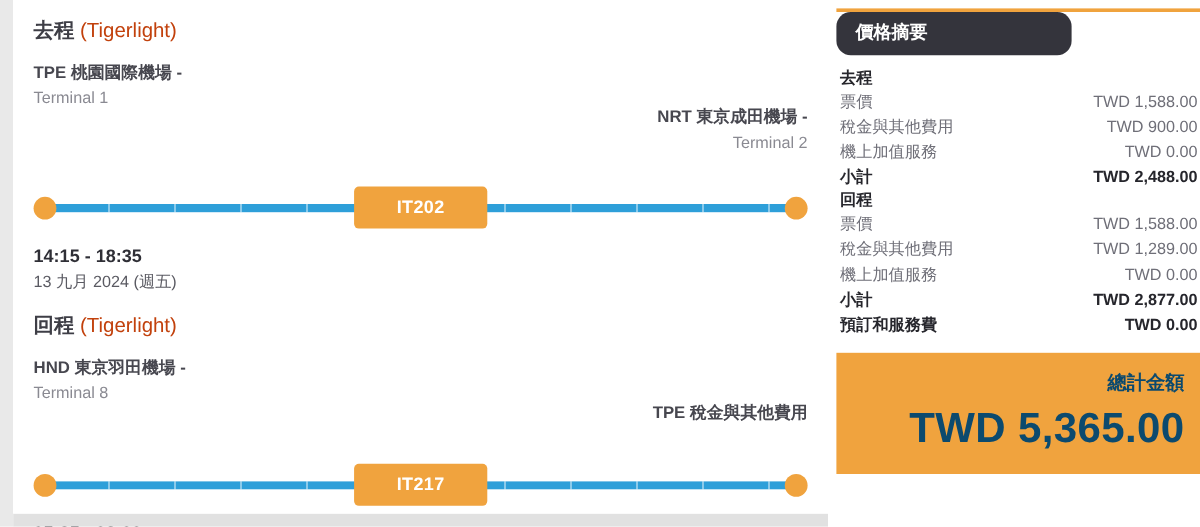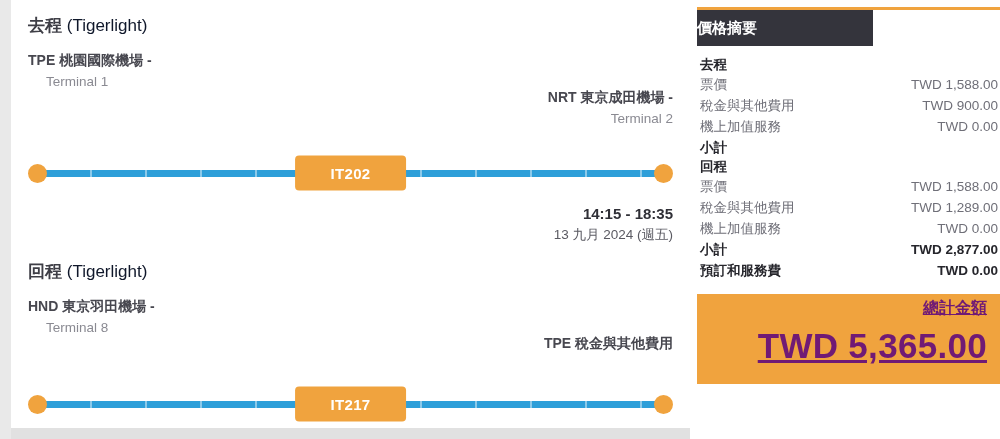--- a/index.html
+++ b/index.html
@@ -14,26 +14,26 @@
   .left-strip   { position: absolute; left: 0; top: 0; width: 11px; height: 439px; background: #e9e9e9; }
   .bottom-strip { position: absolute; left: 11px; top: 428px; width: 679px; height: 11px; background: #e1e1e1; }
 
   .page { position: absolute; left: 11px; top: 0; width: 989px; height: 428px; display: flex; background: #fff; }
 
   
   .flights { flex: 1 1 auto; padding: 10px 24px 0 17px; min-width: 0; }
   .flight-section + .flight-section { margin-top: 16px; }
 
   .flight-title { font-size: 17px; color: #3e3e46; font-weight: bold; margin: 4px 0 15px; }
-  .flight-title .carrier { color: #0f172a; font-weight: normal; }
+  .flight-title .carrier { color: #c2410c; font-weight: normal; }
 
   .airports { display: flex; justify-content: space-between; font-size: 14px; color: #47474f; flex-direction: column; }
   .airport .line1 { font-weight: bold; }
   .airport .line1 .aname { font-weight: bold; }
-  .airport .terminal { color: #8a8a92; margin-top: 4px; font-size: 13.5px; font-weight: normal; margin-left: 18px; }
+  .airport .terminal { color: #8a8a92; margin-top: 4px; font-size: 13.5px; font-weight: normal; }
   .airport.dest { text-align: right; }
 
   .route { position: relative; height: 44px; margin: 25px 0 10px; }
   .route-line {
     position: absolute; left: 7px; right: 7px; top: 50%; height: 7px; margin-top: -3.5px;
     border-radius: 3px;
     background-color: var(--blue, #2e9fd9);
     background-image: repeating-linear-gradient(90deg, rgba(255,255,255,0.45) 0 2px, transparent 2px 55px);
   }
   .dot {
@@ -41,41 +41,42 @@
     border-radius: 50%; background: var(--orange, #f0a33e);
   }
   .dot.left { left: 0; }
   .dot.right { right: 0; }
   .flight-badge {
     position: absolute; left: 50%; top: 50%; transform: translate(-50%, -50%);
     background: var(--orange, #f0a33e); color: #fff; font-weight: bold; font-size: 15px;
     padding: 9px 36px; border-radius: 4px; letter-spacing: .3px;
   }
 
-  .schedule { text-align: right; margin-top: 2px; }
+  .schedule { text-align: left; margin-top: 2px; }
   .times { font-weight: bold; font-size: 15px; color: #2f2f36; }
   .date { font-size: 13.5px; color: #5a5a62; margin-top: 4px; }
 
   
   .price-panel { width: 303px; flex: 0 0 303px; padding-top: 7px; }
   .panel-topbar { height: 3px; background: var(--orange, #f0a33e); }
   .panel-header {
-    width: 176px; height: 36px; background: var(--dark, #34343c);
+    width: 196px; height: 36px; background: var(--dark, #34343c);
     color: #fff; font-size: 15px; font-weight: bold; line-height: 36px;
-    padding-left: 0;
+    padding-left: 16px;
+    border-radius: 12px;
   }
   .price-rows { padding: 10px 2px 0 3px; font-size: 13.5px; color: #6f6f78; }
   .prow { display: flex; justify-content: space-between; align-items: baseline; line-height: 21px; }
   .prow .plabel { white-space: nowrap; }
   .prow .pvalue { white-space: nowrap; }
   .section-label, .prow.bold { color: #26262c; font-weight: bold; }
 
   .total-box {
     margin-top: 13px; background: var(--orange, #f0a33e);
-    color: #701a75; text-align: right; padding: 4px 13px 18px; text-decoration: underline;
+    color: #0c4a6e; text-align: right; padding: 15px 13px 18px;
   }
   .total-label { font-size: 16px; font-weight: 600; }
   .total-value { font-size: 35px; font-weight: bold; margin-top: 7px; letter-spacing: .3px; }
 </style>
 </head>
 <body>
 
 <div class="left-strip"></div>
 <div class="bottom-strip"></div>
 
@@ -152,20 +153,21 @@
       <div class="prow">
         <span class="plabel">稅金與其他費用</span>
         <span class="pvalue">TWD 900.00</span>
       </div>
       <div class="prow">
         <span class="plabel">機上加值服務</span>
         <span class="pvalue">TWD 0.00</span>
       </div>
       <div class="prow bold">
         <span class="plabel">小計</span>
+        <span class="pvalue">TWD 2,488.00</span>
       </div>
 
       <div class="section-label">回程</div>
 
       <div class="prow">
         <span class="plabel">票價</span>
         <span class="pvalue">TWD 1,588.00</span>
       </div>
       <div class="prow">
         <span class="plabel">稅金與其他費用</span>

